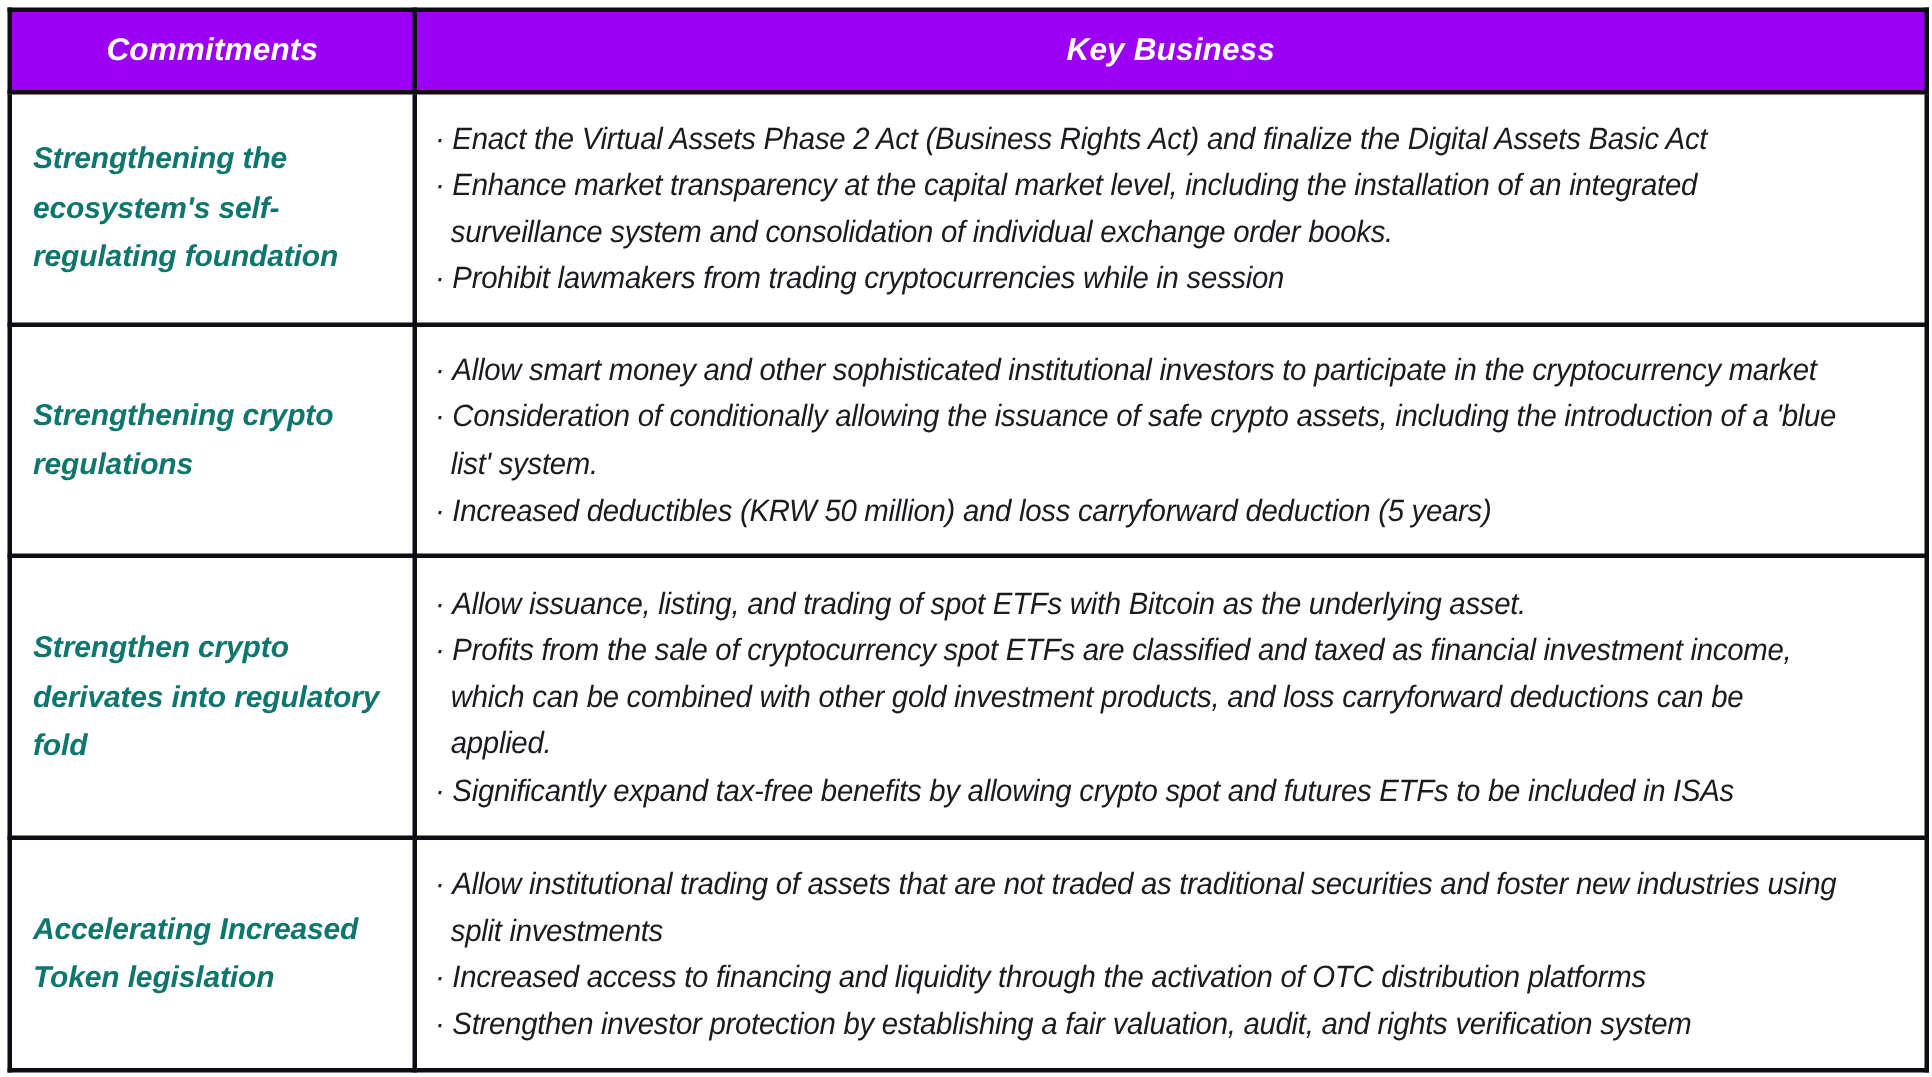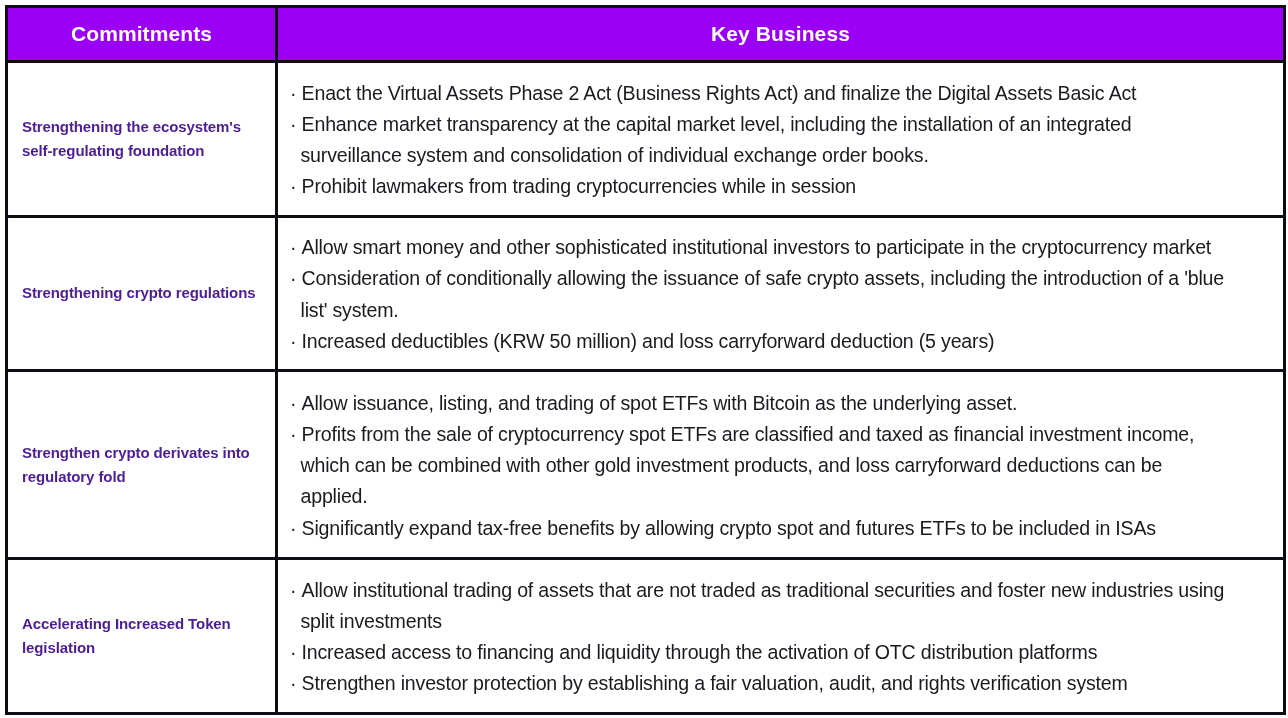--- a/index.html
+++ b/index.html
@@ -12,20 +12,21 @@
     height: 718px;
     font-family: "Liberation Sans", sans-serif;
     overflow: hidden;
   }
 
   .table-wrap {
     box-sizing: border-box;
     width: 1288px;
     height: 684px;
     padding: 5px 17px 3px 5px;
+    font-style: italic;
   }
 
   table.policy-table {
     border-collapse: collapse;
     width: 1278px;
     height: 710px;
     table-layout: fixed;
     border: 3px solid #0d0d14;
   }
 
@@ -46,23 +47,23 @@
   }
 
   tbody td {
     border: 3px solid #0d0d14;
     vertical-align: middle;
     background: #ffffff;
   }
 
   td.commitment-cell {
     padding: 10px 12px 10px 14px;
-    font-size: 15px;
+    font-size: 20px;
     font-weight: bold;
-    color: #4c1d95;
+    color: #0f766e;
     line-height: 1.62;
     letter-spacing: -0.1px;
   }
 
   td.policies-cell {
     padding: 9px 12px 9px 12px;
     vertical-align: middle;
     margin-left: 22px;
   }
 

